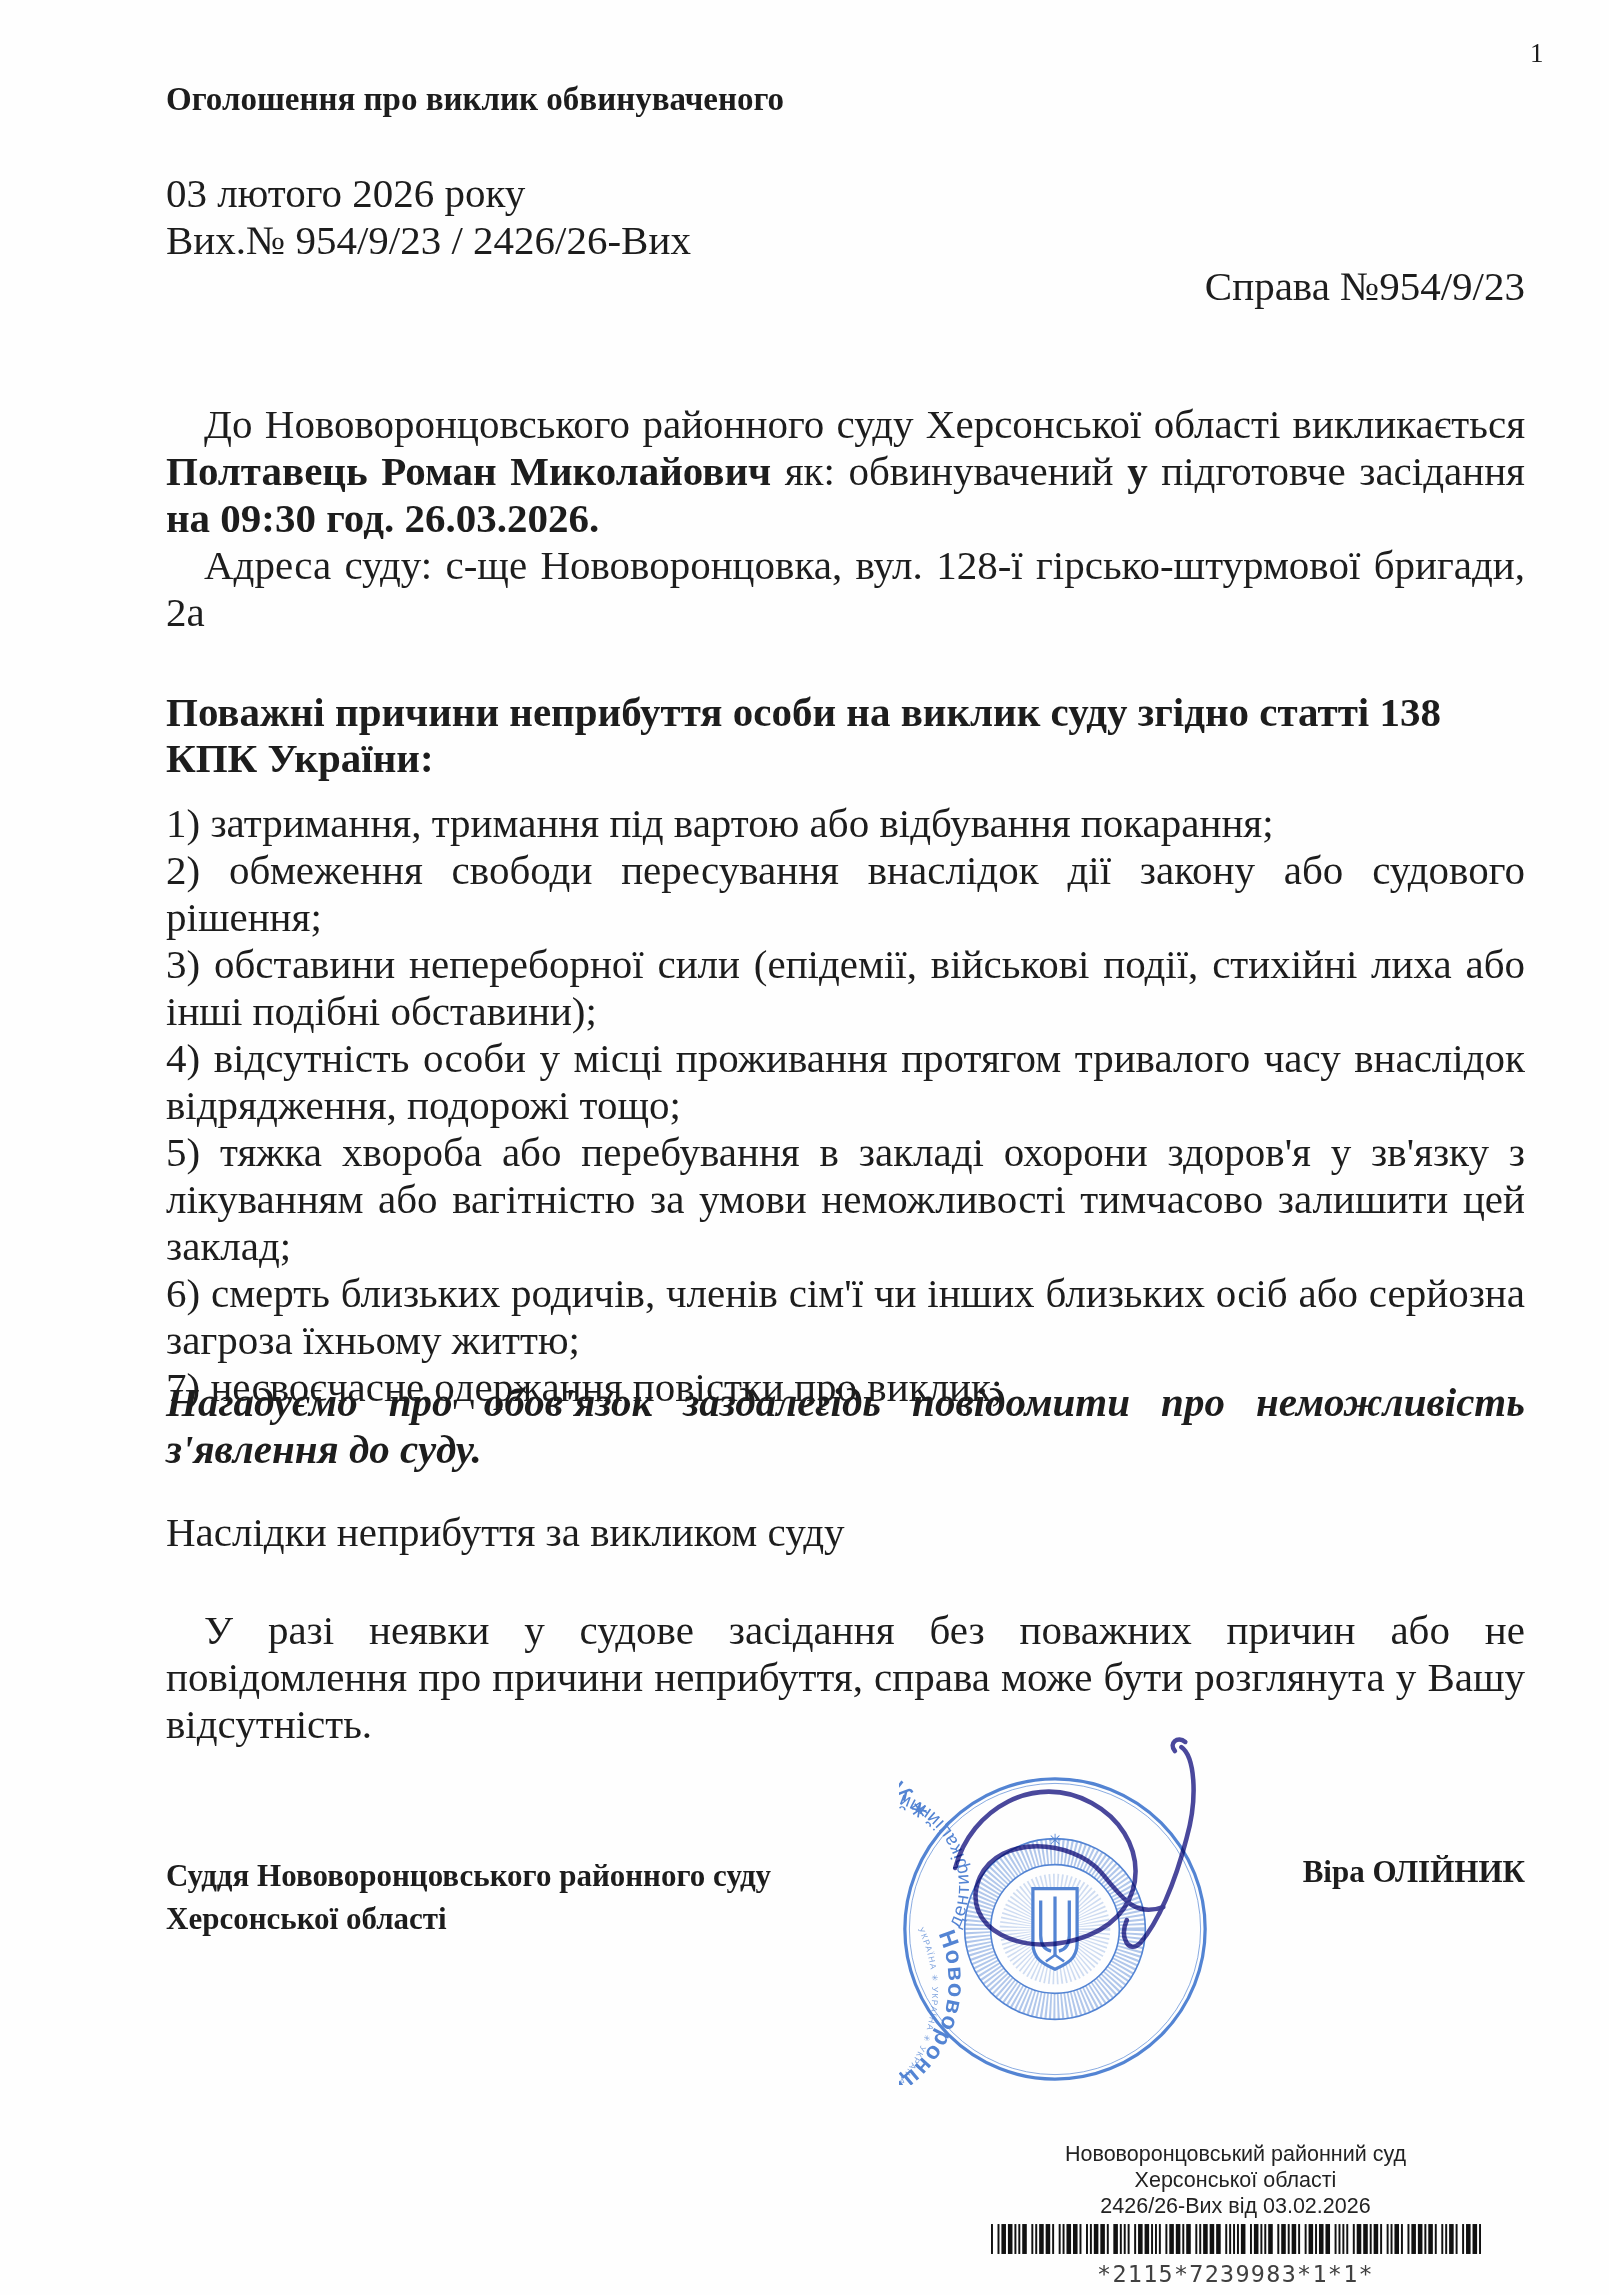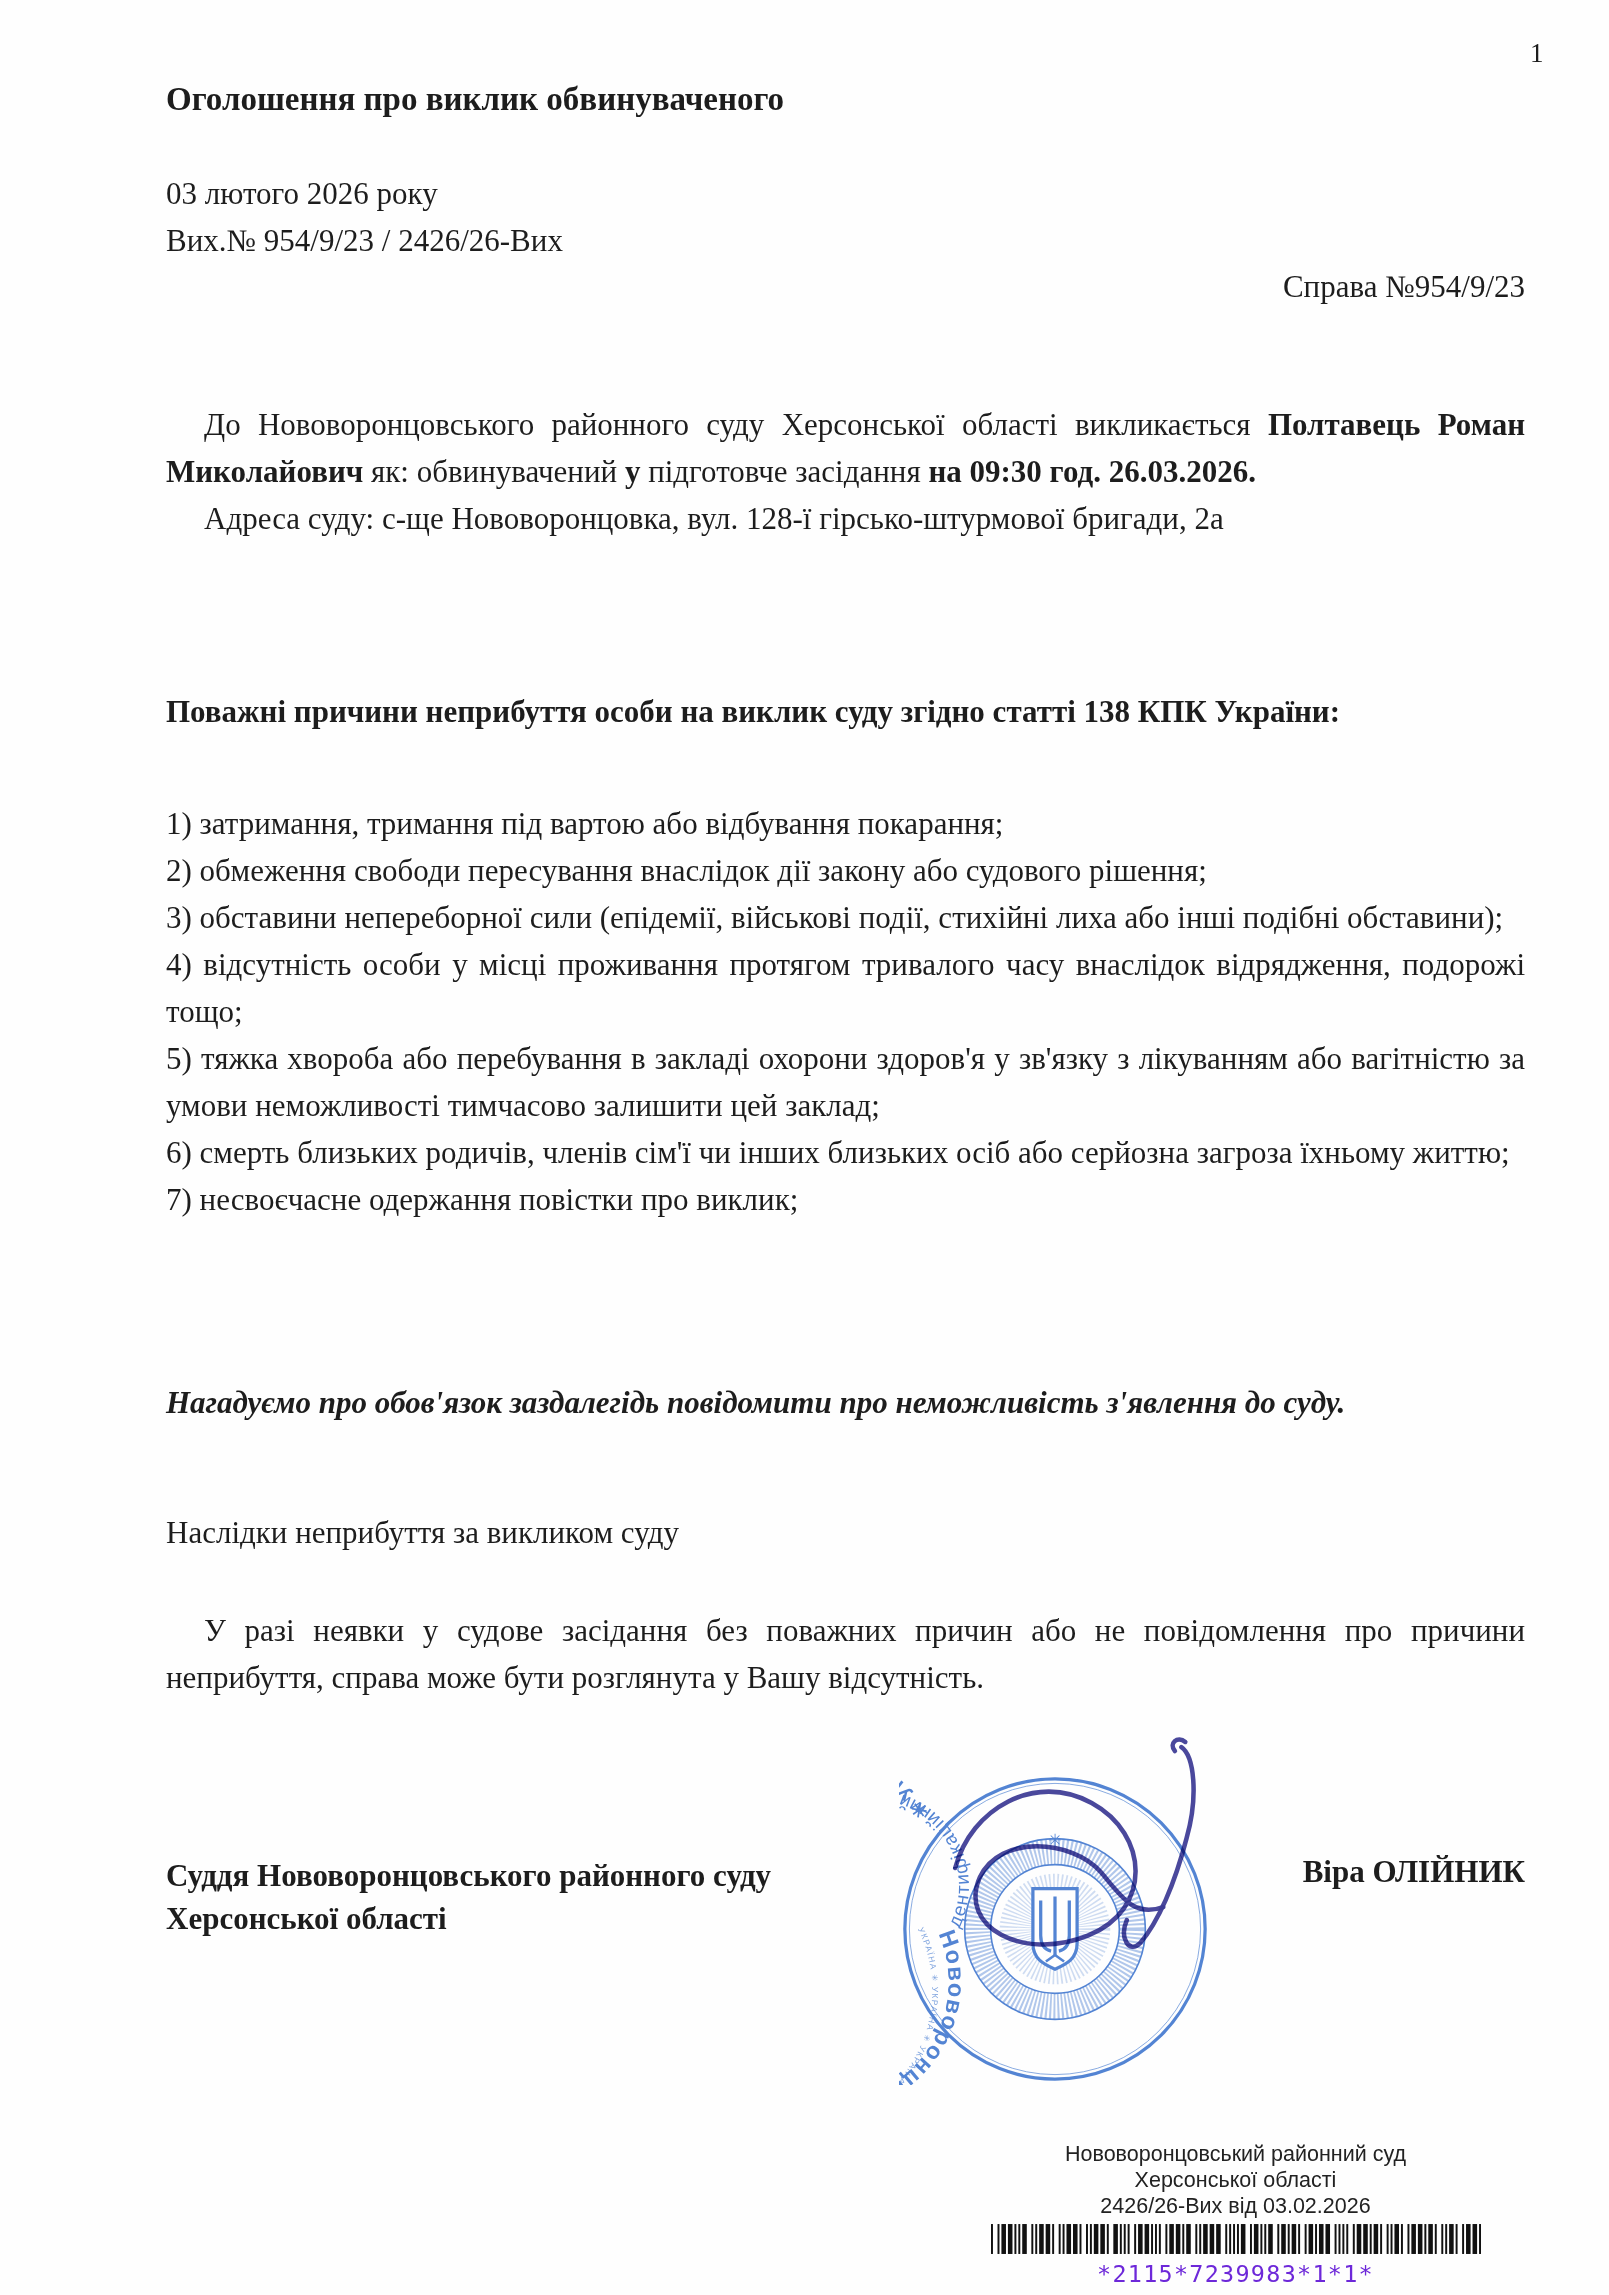--- a/index.html
+++ b/index.html
@@ -7,21 +7,21 @@
     --ink-violet:#3c3a96;
     --text-ink:#1d1d1d;
   }
   html,body{margin:0;padding:0;background:#ffffff;}
   .page{
     position:relative;width:1610px;height:2295px;background:#fefefe;
     font-family:"Liberation Serif",serif;color:var(--text-ink);overflow:hidden;
   }
   .abs{position:absolute;}
   p{margin:0;}
-  .body-text{font-size:31px;line-height:47px;}
+  .body-text{font-size:41px;line-height:47px;}
   .justify{text-align:justify;}
   .indent{text-indent:38px;}
   .center{text-align:left;}
   .content{left:166px;width:1359px;}
   .page-num{left:1530px;top:38px;font-size:27px;}
   .doc-title{top:81px;font-size:33px;font-weight:bold;}
   .date-line{top:170px;}
   .ref-line{top:217px;}
   .case-line{top:263px;text-align:right;}
   .para1{top:401px;}
@@ -34,21 +34,21 @@
   .sign-name{right:85px;top:1854px;font-size:31px;font-weight:bold;text-align:left;}
   .stamp-svg{left:899px;top:1773px;mix-blend-mode:multiply;opacity:.95;}
   .scribble-svg{left:898px;top:1691px;mix-blend-mode:multiply;}
   .scribble-svg path{fill:none;stroke:var(--ink-violet);stroke-width:7;stroke-linecap:round;opacity:.93;}
   .stamp-text{font-family:"Liberation Sans",sans-serif;fill:var(--stamp-blue);}
   .stamp-stroke{fill:none;stroke:var(--stamp-blue);}
   .footer{left:956px;top:2141px;width:559px;text-align:center;
     font-family:"Liberation Sans",sans-serif;font-size:21.5px;line-height:26px;color:#222;}
   .barcode-wrap{margin-top:5.2px;}
   #barcode rect{fill:#111;}
-  .barcode-caption{font-family:"DejaVu Sans Mono",monospace;font-size:23.4px;letter-spacing:1.3px;margin-top:1.3px;color:#6d28d9;}
+  .barcode-caption{font-family:"DejaVu Sans Mono",monospace;font-size:23.4px;letter-spacing:1.3px;margin-top:1.3px;color:#404040;}
 </style>
 </head>
 <body>
 
 <div class="page">
 
   <div class="abs page-num">1</div>
 
   <div class="abs content center doc-title">Оголошення про виклик обвинуваченого</div>
 

